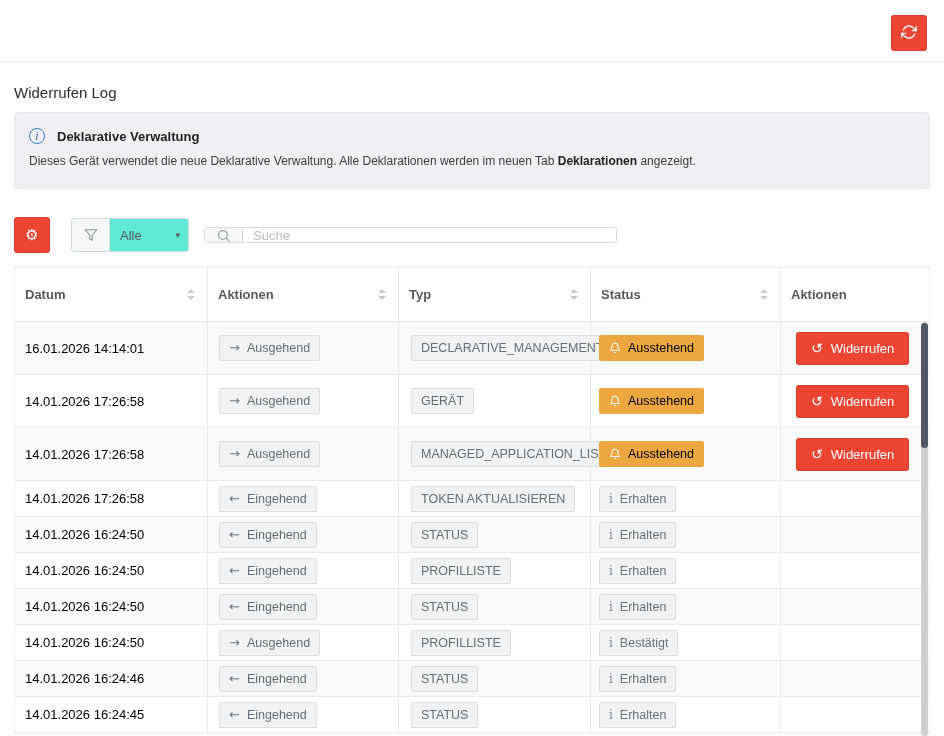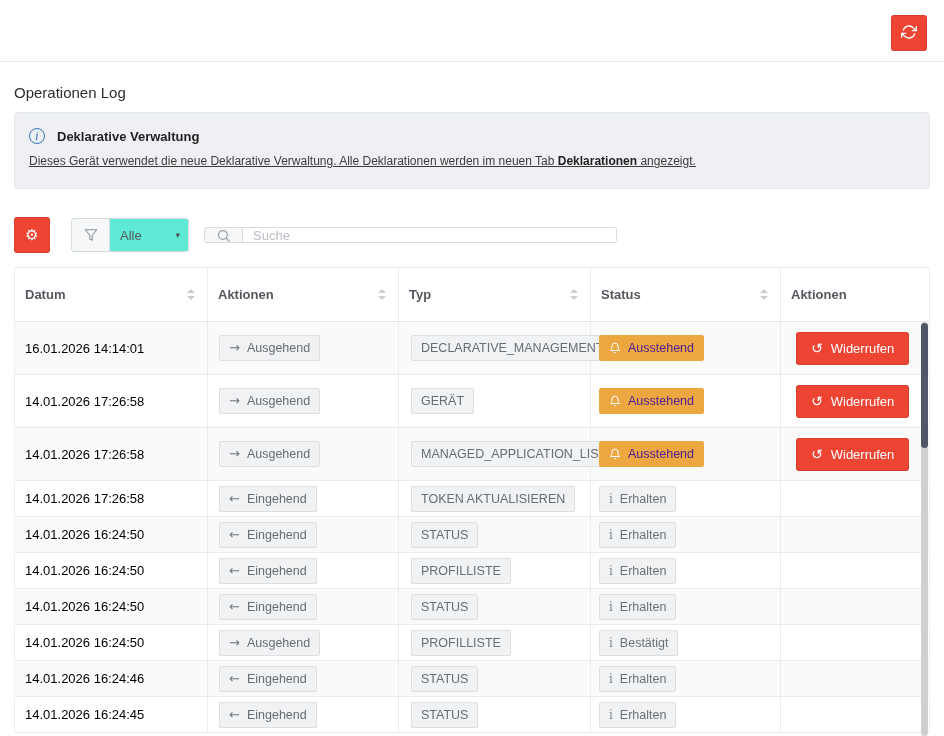--- a/index.html
+++ b/index.html
@@ -21,21 +21,21 @@
   h1.page-title{ margin-top:22px; font-size:15px; font-weight:500; color:#2d2d2d; height:18px; line-height:18px; }
 
   
   .info-box{ margin-top:10px; background:#eef0f3; border:1px solid #e5e8eb; border-radius:4px;
     padding:15px 14px 19px 14px; height:77px; }
   .info-head{ display:flex; align-items:center; gap:12px; }
   .info-circle{ width:16px; height:16px; border:1px solid var(--blue); border-radius:50%;
     color:var(--blue); font-family:"DejaVu Serif",serif; font-size:11px; font-style:italic;
     display:flex; align-items:center; justify-content:center; flex:0 0 auto; }
   .info-title{ font-size:13px; font-weight:bold; color:#1f1f1f; }
-  .info-text{ margin-top:10px; font-size:12px; color:#3c3c3c; line-height:14px;text-decoration:underline; }
+  .info-text{ margin-top:10px; font-size:12px; color:#3c3c3c; line-height:14px; }
   .info-text b{ color:#1f1f1f; }
 
   
   .toolbar{ margin-top:28px; height:36px; display:flex; align-items:center; }
   .gear-btn{ width:36px; height:36px; background:var(--red); border:1px solid rgba(0,0,0,0.08);
     border-radius:3px; color:#fff; display:flex; align-items:center; justify-content:center;
     font-size:15px; cursor:pointer; }
   .filter-group{ margin-left:21px; height:34px; width:118px; border:1px solid #d8dade; border-radius:3px;
     display:flex; overflow:hidden; background:#5eead4; cursor:pointer; }
   .group-prefix{ width:38px; background:#f5f7f9; border-right:1px solid #d8dade;
@@ -71,21 +71,21 @@
   .c-status{ padding-left:8px; position:relative; z-index:2; }
   .c-aktionen{ padding-left:15px; }
 
   .tag{ display:inline-flex; align-items:center; background:var(--tagbg); border:1px solid var(--tagbd);
     border-radius:2px; padding:4px 9px; font-size:12.5px; color:var(--tagtx); line-height:16px; }
   .dir-tag .arrow{ margin-right:7px; color:#6f767d; font-size:13px; }
   .typ-tag{ white-space:nowrap; position:relative; z-index:1; }
 
   .badge{ display:inline-flex; align-items:center; gap:7px; border-radius:2px; padding:4px 9px;
     font-size:12.5px; line-height:16px; white-space:nowrap; }
-  .badge-warning{ background:var(--orange); color:#4c1d95; border:1px solid var(--orange); }
+  .badge-warning{ background:var(--orange); color:#000000; border:1px solid var(--orange); }
   .badge-info{ background:var(--tagbg); color:#6b7177; border:1px solid var(--tagbd); }
   .i-icon{ font-family:"DejaVu Serif",serif; font-style:normal; color:#82888f; font-size:12px; }
   .bell-icon svg{ display:block; }
 
   .danger-btn{ display:inline-flex; align-items:center; gap:8px; background:var(--red);
     border:1px solid rgba(0,0,0,0.1); border-radius:3px; color:#fff; font-size:13px;
     padding:8px 14px; cursor:pointer; font-family:"Liberation Sans","DejaVu Sans",sans-serif; }
   .danger-btn .undo{ font-size:14px; line-height:14px; }
 
   
@@ -103,21 +103,21 @@
       <svg width="16" height="16" viewBox="0 0 24 24" fill="none" stroke="#ffffff" stroke-width="2" stroke-linecap="round" stroke-linejoin="round">
         <polyline points="23 4 23 10 17 10"></polyline>
         <polyline points="1 20 1 14 7 14"></polyline>
         <path d="M3.51 9a9 9 0 0 1 14.85-3.36L23 10M1 14l4.64 4.36A9 9 0 0 0 20.49 15"></path>
       </svg>
     </span>
   </button>
 </div>
 
 <div class="content">
-  <h1 class="page-title">Operationen Log</h1>
+  <h1 class="page-title">Widerrufen Log</h1>
 
   <div class="info-box">
     <div class="info-head">
       <span class="info-circle">i</span>
       <span class="info-title">Deklarative Verwaltung</span>
     </div>
     <div class="info-text"><span>Dieses Gerät verwendet die neue Deklarative Verwaltung. Alle Deklarationen werden im neuen Tab </span><b>Deklarationen</b><span> angezeigt.</span></div>
   </div>
 
   <div class="toolbar">

